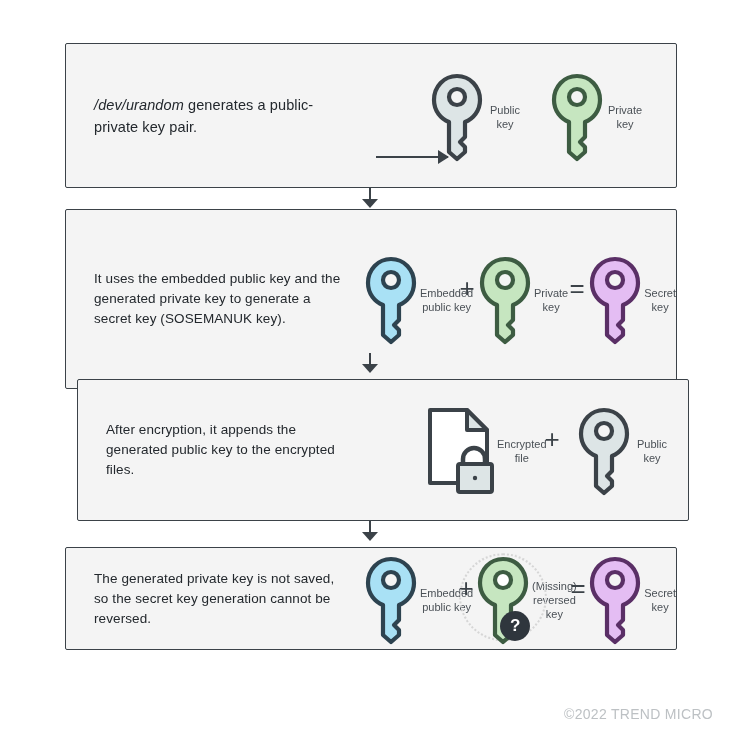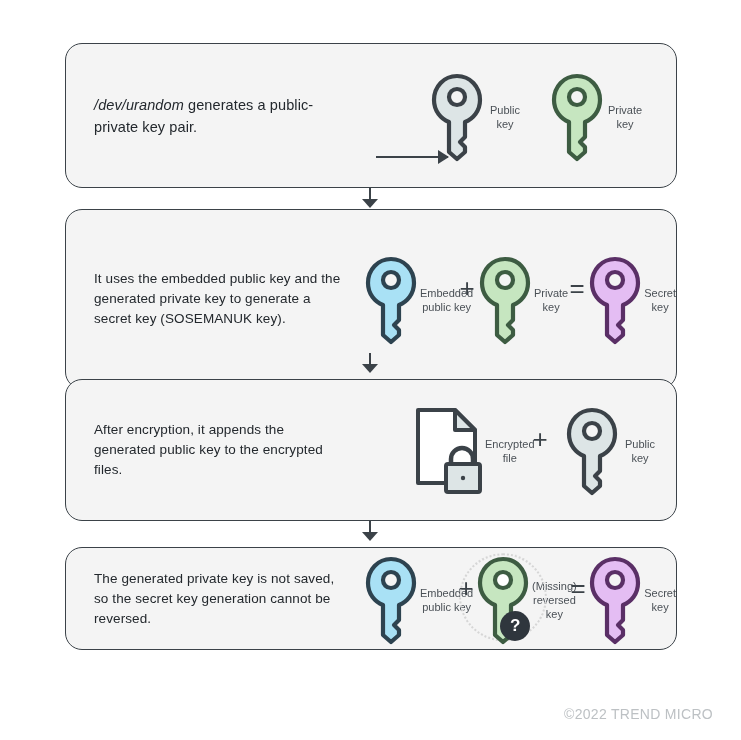--- a/index.html
+++ b/index.html
@@ -11,28 +11,28 @@
     overflow:hidden;
   }
   .canvas{position:relative;width:741px;height:740px;}
 
   
   .panel{
     position:absolute;
     left:65px;width:612px;
     background:#f4f4f4;
     border:1.3px solid #3b4248;
-    border-radius:17px;
+    border-radius:2px;
     box-sizing:border-box;
     display:flex;
     align-items:center;
   }
   #panel1{top:43px;height:145px;}
   #panel2{top:209px;height:180px;}
-  #panel3{top:379px;height:142px;}
+  #panel3{top:379px;height:142px;margin-left:12px;}
   #panel4{top:547px;height:103px;}
 
   .ptext{
     font-size:13.5px;
     line-height:20px;
     color:#23282d;
     width:252px;
     margin-left:28px;
     letter-spacing:.1px;
   }

